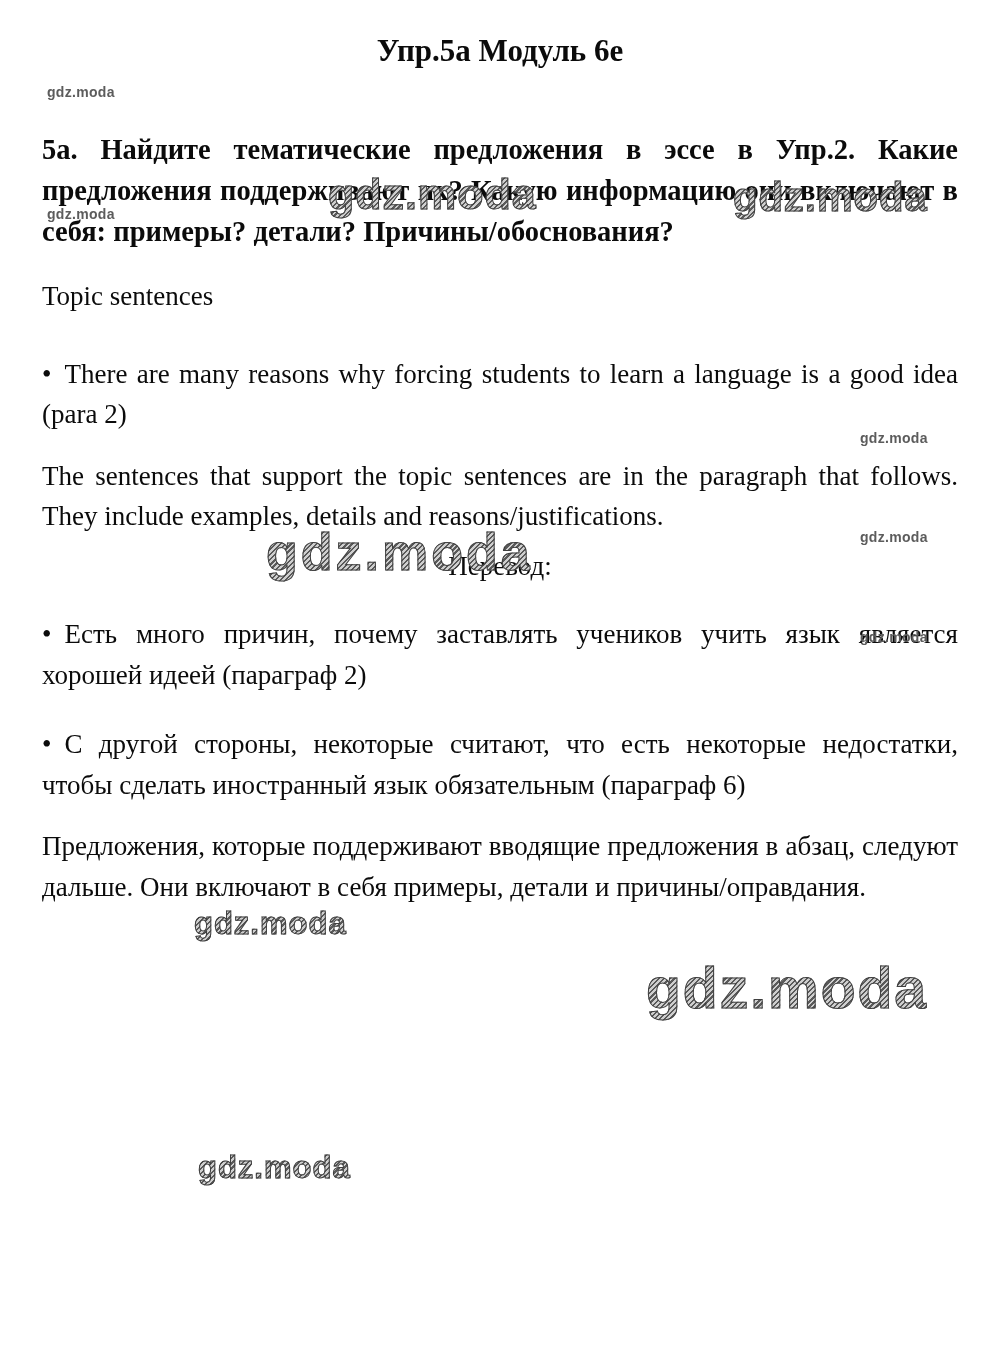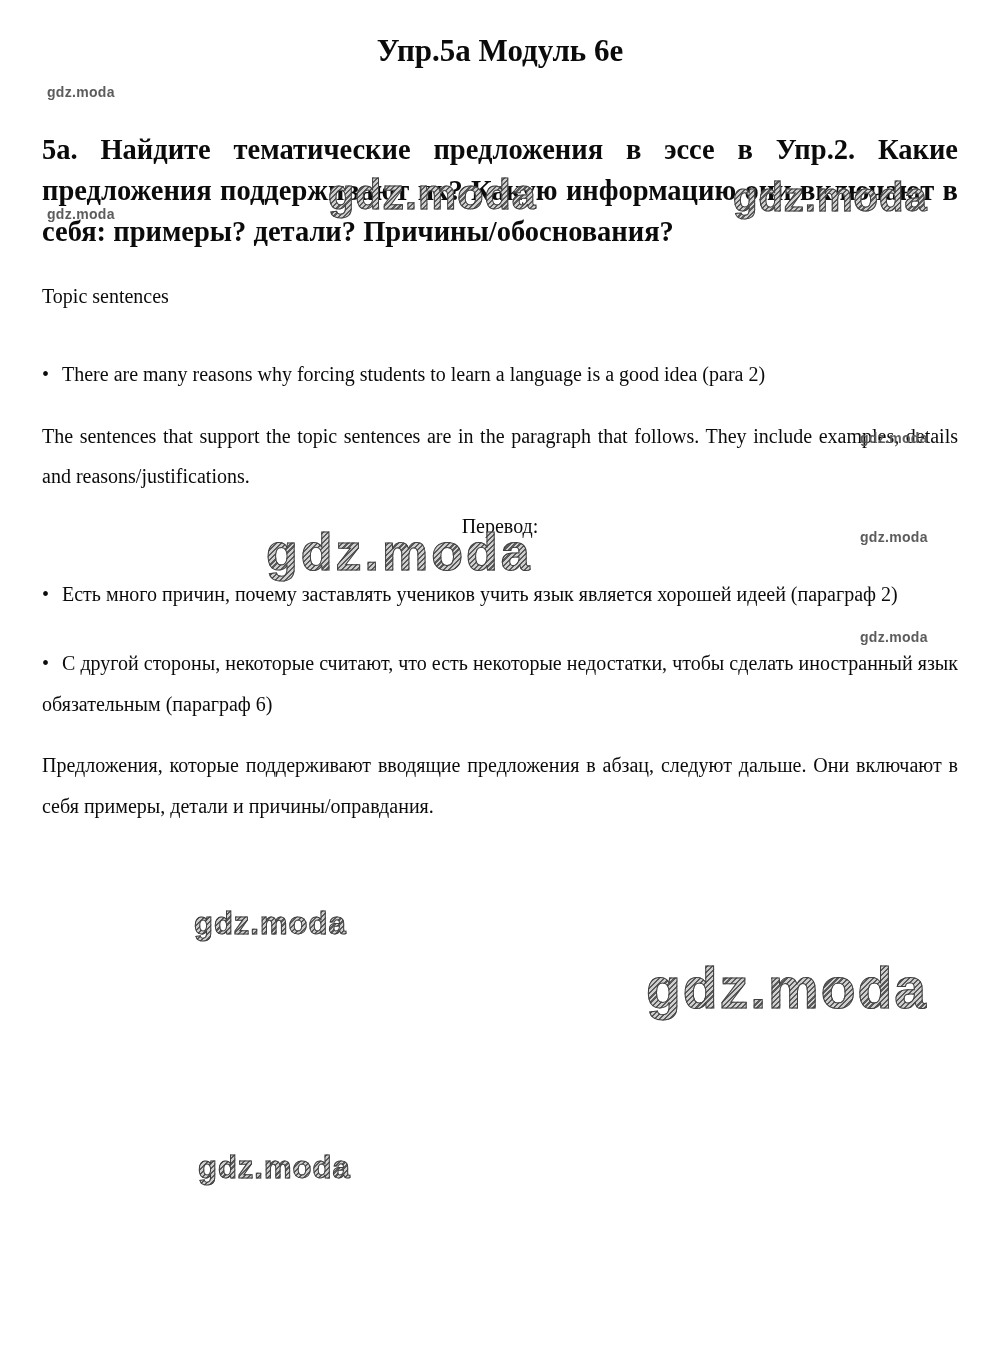--- a/index.html
+++ b/index.html
@@ -25,21 +25,21 @@
   .bold-para {
     font-weight: bold;
     font-size: 28.5px;
     line-height: 40px;
     text-align: justify;
   }
   .task-en { margin-top: 34px; }
   .task-ru { margin-top: 60px; line-height: 41px; }
   .task-ru .em { }
   .body-para {
-    font-size: 20px;
+    font-size: 27px;
     line-height: 40px;
     text-align: justify;
   }
   .answer-heading { margin-top: 24px; text-align: left; }
   .bullet-item .bullet { margin-right: 13px; }
   .b-en-1 { margin-top: 38px; }
   .b-en-2 { margin-top: 26px; }
   .summary-en { margin-top: 22px; }
   .perevod { margin-top: 10px; text-align: center; }
   .subheading { margin-top: 22px; text-align: left; }

